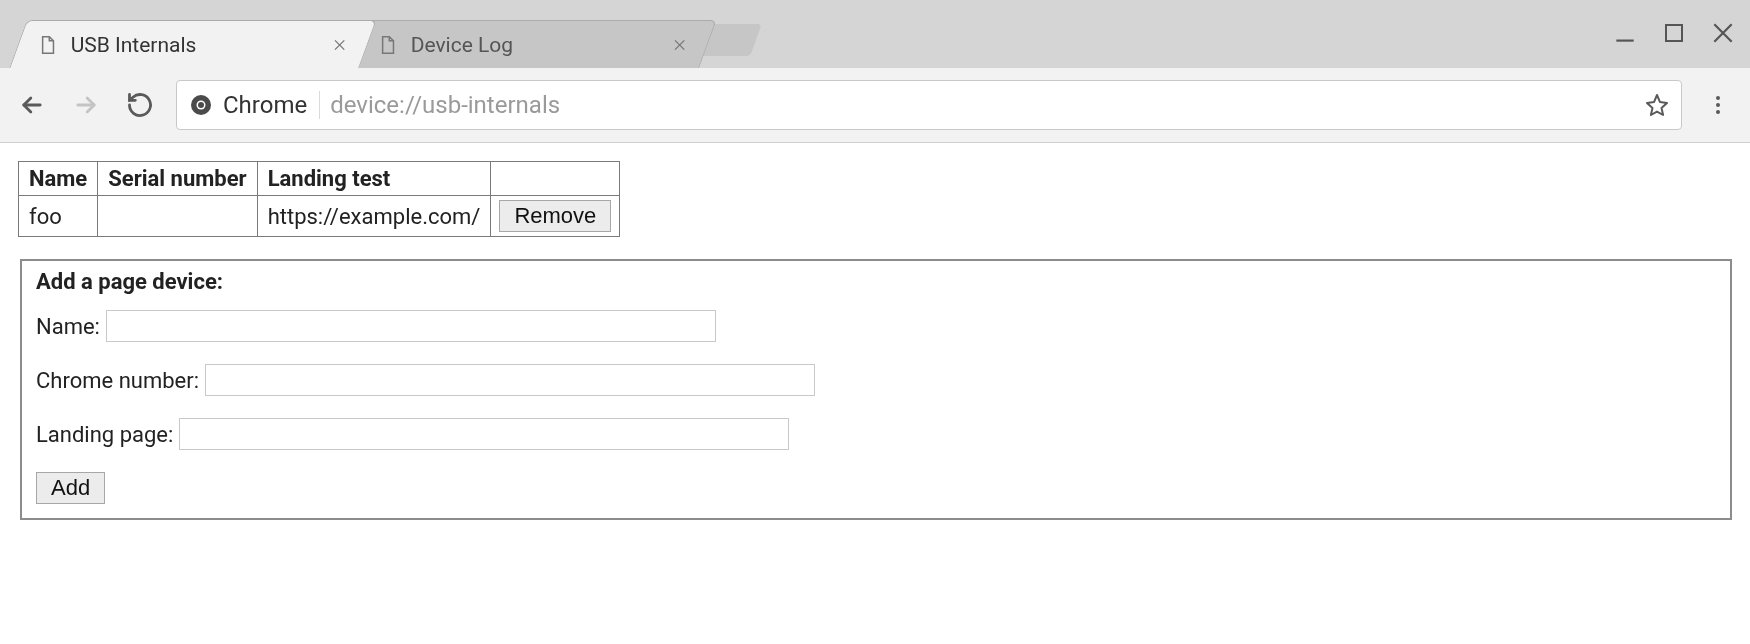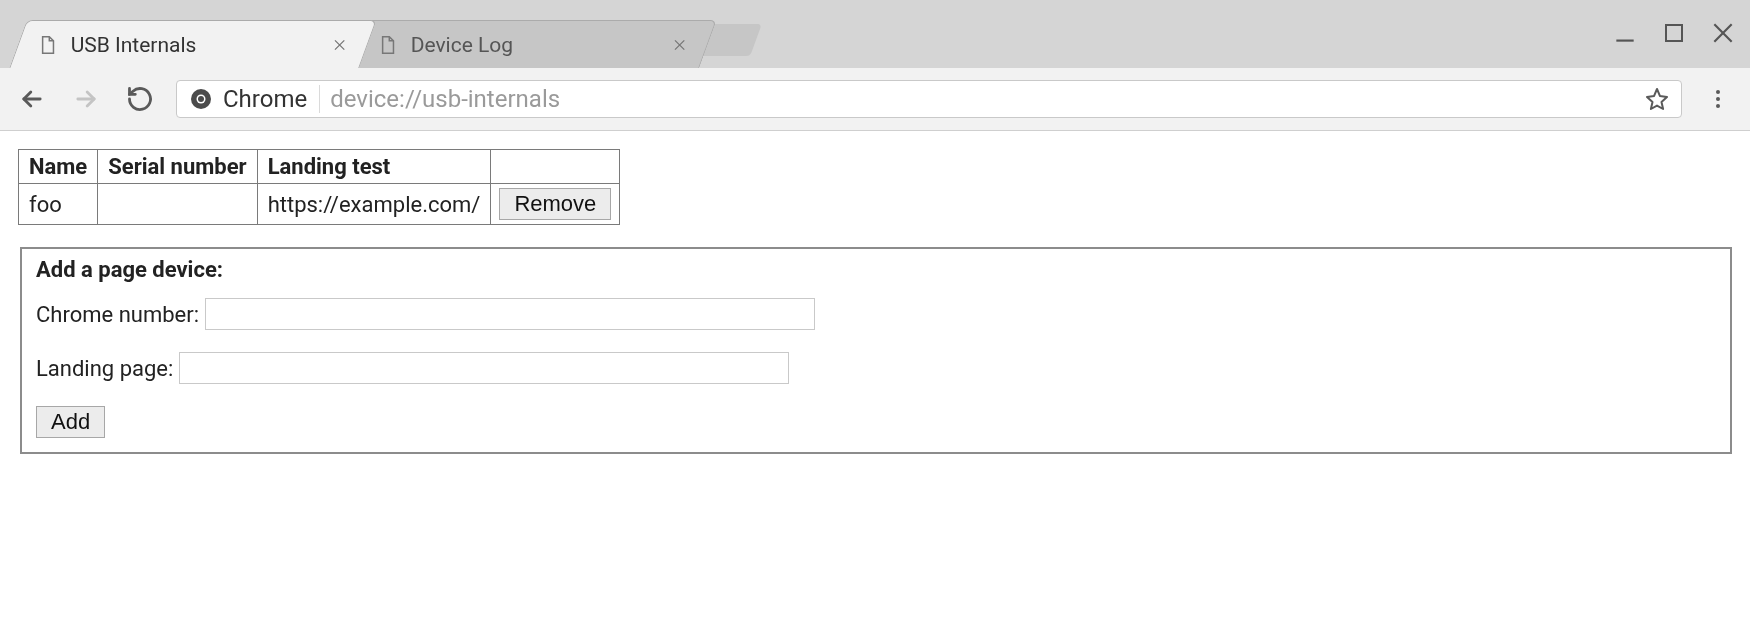--- a/index.html
+++ b/index.html
@@ -122,21 +122,21 @@
     width: 36px; height: 36px;
     display: flex; align-items: center; justify-content: center;
     color: var(--icon);
   }
   .navbtn.disabled { color: var(--icon-dim); }
   .omnibox {
     flex: 1;
     background: var(--omnibox-bg);
     border: 1px solid var(--omnibox-border);
     border-radius: 4px;
-    height: 38px;
+    height: 50px;
     display: flex;
     align-items: center;
     padding: 0 12px;
     gap: 10px;
   }
   .omnibox .schema {
     color: #333;
     font-size: 24px;
     padding-right: 12px;
     border-right: 1px solid #DADADA;
@@ -327,20 +327,24 @@
           <td class="btncell">
             <button class="sysbtn">Remove</button>
           </td>
         </tr>
       </tbody>
     </table>
 
     <fieldset class="addbox">
       <div class="title">Add a page device:</div>
 
+      <div class="formrow">
+        <label>Name:</label>
+        <input type="text" value="" style="">
+      </div>
 
       <div class="formrow">
         <label>Chrome number:</label>
         <input type="text" value="" style="">
       </div>
 
       <div class="formrow">
         <label>Landing page:</label>
         <input type="text" value="" style="">
       </div>

